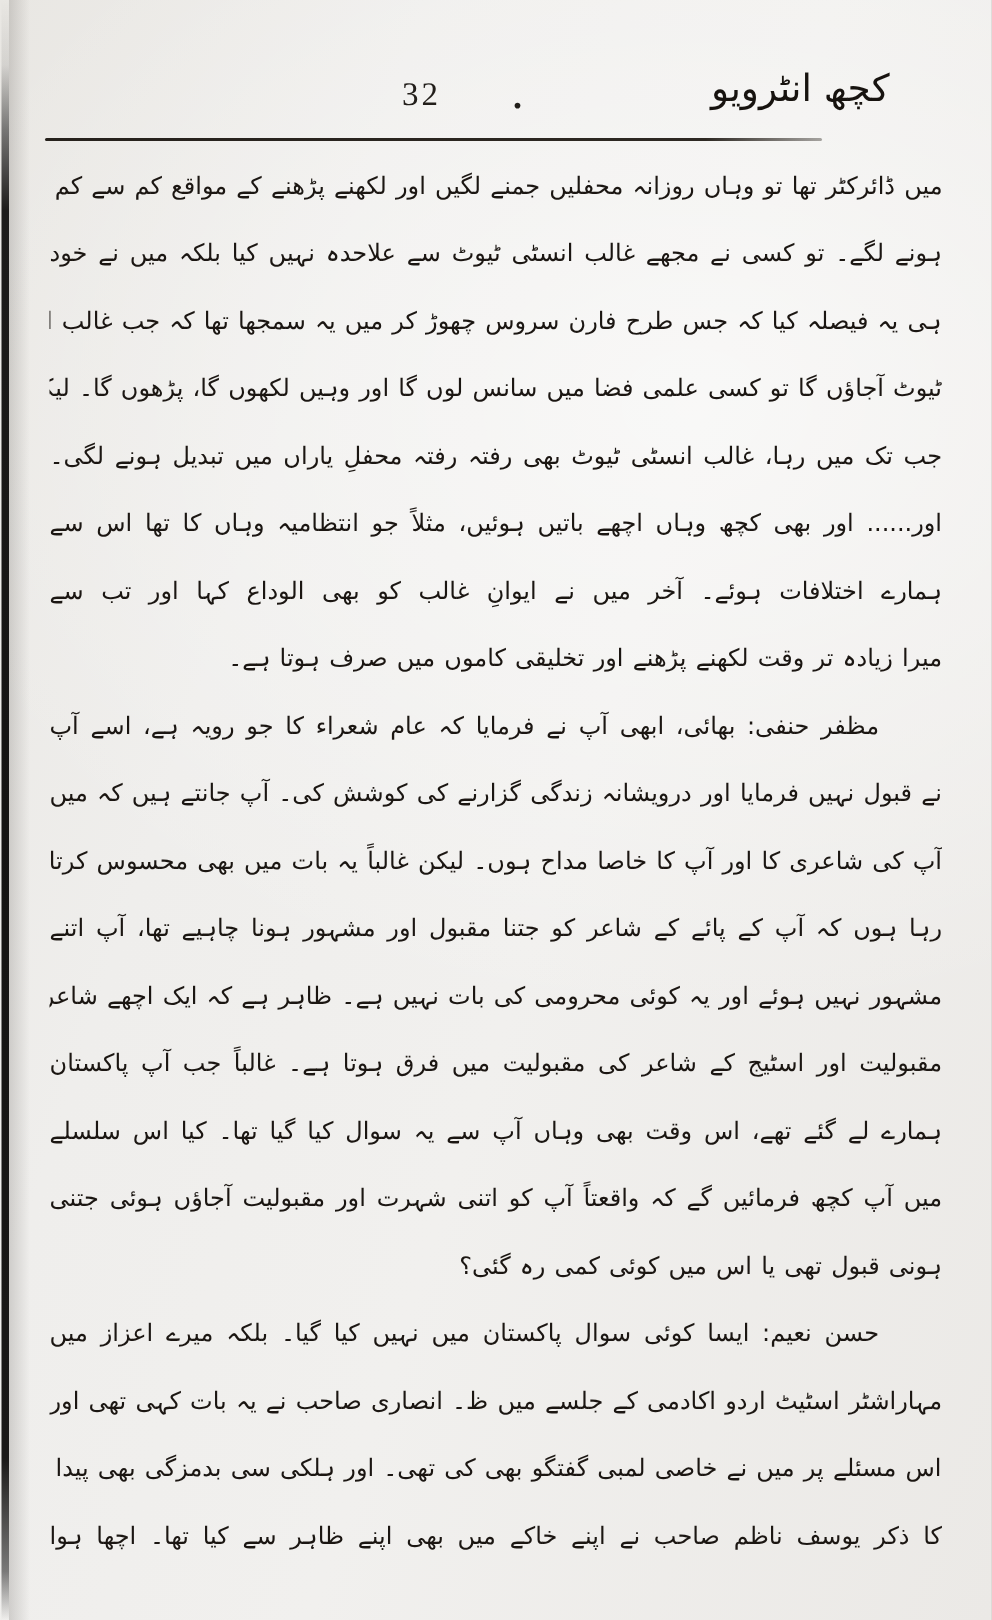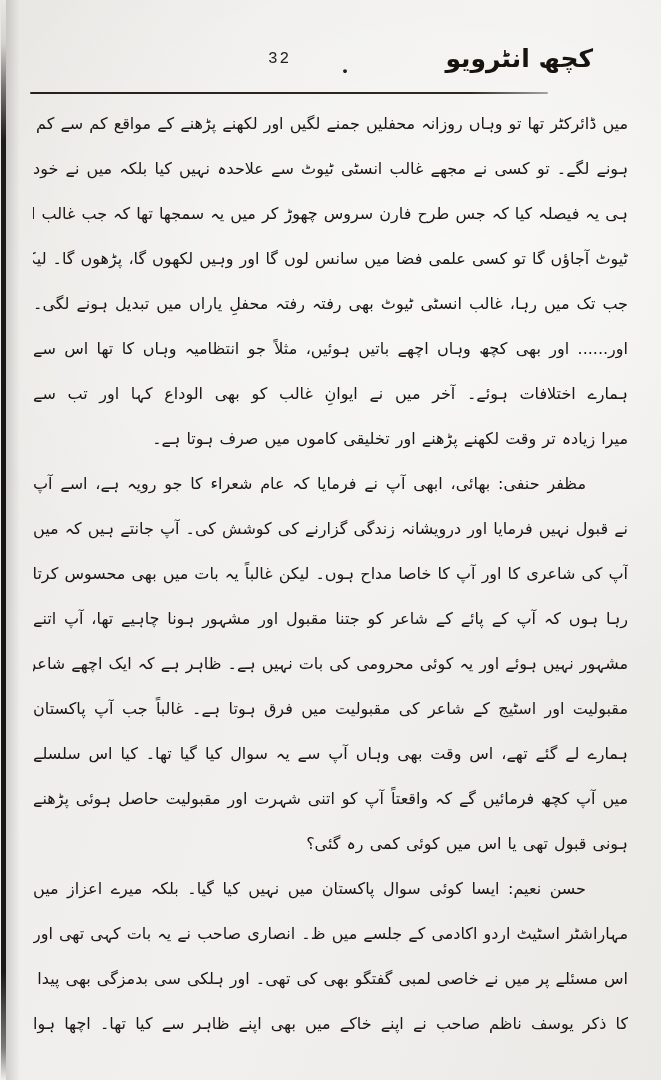--- a/index.html
+++ b/index.html
@@ -46,30 +46,30 @@
     background: linear-gradient(to right, rgba(60,55,50,0.18), rgba(60,55,50,0));
   }
 
   
   .book-title {
     position: absolute;
     top: 44px;
     right: 68px;
     direction: rtl;
     font-size: 25px;
-    font-weight: bold;
+    font-weight: normal;
     letter-spacing: 0.5px;
     color: #17130f;
   }
   .page-number {
     position: absolute;
     top: 50px;
     left: 268px;
-    font-family: Liberation Mono, monospace;
-    font-size: 16px;
+    font-family: Liberation Serif, serif;
+    font-size: 22px;
     letter-spacing: 2px;
     color: #221e1a;
   }
   .header-dot {
     position: absolute;
     top: 52px;
     left: 342px;
     font-family: "Liberation Serif", serif;
     font-size: 24px;
     font-weight: bold;
@@ -136,21 +136,21 @@
     <div class="tline">اور...... اور بھی کچھ وہاں اچھے باتیں ہوئیں، مثلاً جو انتظامیہ وہاں کا تھا اس سے</div>
     <div class="tline">ہمارے اختلافات ہوئے۔ آخر میں نے ایوانِ غالب کو بھی الوداع کہا اور تب سے</div>
     <div class="tline para-end">میرا زیادہ تر وقت لکھنے پڑھنے اور تخلیقی کاموں میں صرف ہوتا ہے۔</div>
     <div class="tline indent">مظفر حنفی: بھائی، ابھی آپ نے فرمایا کہ عام شعراء کا جو رویہ ہے، اسے آپ</div>
     <div class="tline">نے قبول نہیں فرمایا اور درویشانہ زندگی گزارنے کی کوشش کی۔ آپ جانتے ہیں کہ میں</div>
     <div class="tline">آپ کی شاعری کا اور آپ کا خاصا مداح ہوں۔ لیکن غالباً یہ بات میں بھی محسوس کرتا</div>
     <div class="tline">رہا ہوں کہ آپ کے پائے کے شاعر کو جتنا مقبول اور مشہور ہونا چاہیے تھا، آپ اتنے</div>
     <div class="tline">مشہور نہیں ہوئے اور یہ کوئی محرومی کی بات نہیں ہے۔ ظاہر ہے کہ ایک اچھے شاعر کی</div>
     <div class="tline">مقبولیت اور اسٹیج کے شاعر کی مقبولیت میں فرق ہوتا ہے۔ غالباً جب آپ پاکستان</div>
     <div class="tline">ہمارے لے گئے تھے، اس وقت بھی وہاں آپ سے یہ سوال کیا گیا تھا۔ کیا اس سلسلے</div>
-    <div class="tline">میں آپ کچھ فرمائیں گے کہ واقعتاً آپ کو اتنی شہرت اور مقبولیت حاصل ہوئی پڑھنے</div>
+    <div class="tline">میں آپ کچھ فرمائیں گے کہ واقعتاً آپ کو اتنی شہرت اور مقبولیت آجاؤں ہوئی جتنی</div>
     <div class="tline para-end">ہونی قبول تھی یا اس میں کوئی کمی رہ گئی؟</div>
     <div class="tline indent">حسن نعیم: ایسا کوئی سوال پاکستان میں نہیں کیا گیا۔ بلکہ میرے اعزاز میں</div>
     <div class="tline">مہاراشٹر اسٹیٹ اردو اکادمی کے جلسے میں ظ۔ انصاری صاحب نے یہ بات کہی تھی اور</div>
     <div class="tline">اس مسئلے پر میں نے خاصی لمبی گفتگو بھی کی تھی۔ اور ہلکی سی بدمزگی بھی پیدا ہو گئی تھی جس</div>
     <div class="tline">کا ذکر یوسف ناظم صاحب نے اپنے خاکے میں بھی اپنے ظاہر سے کیا تھا۔ اچھا ہوا</div>
   </div>
 
 </div>
 
 </body></html>

